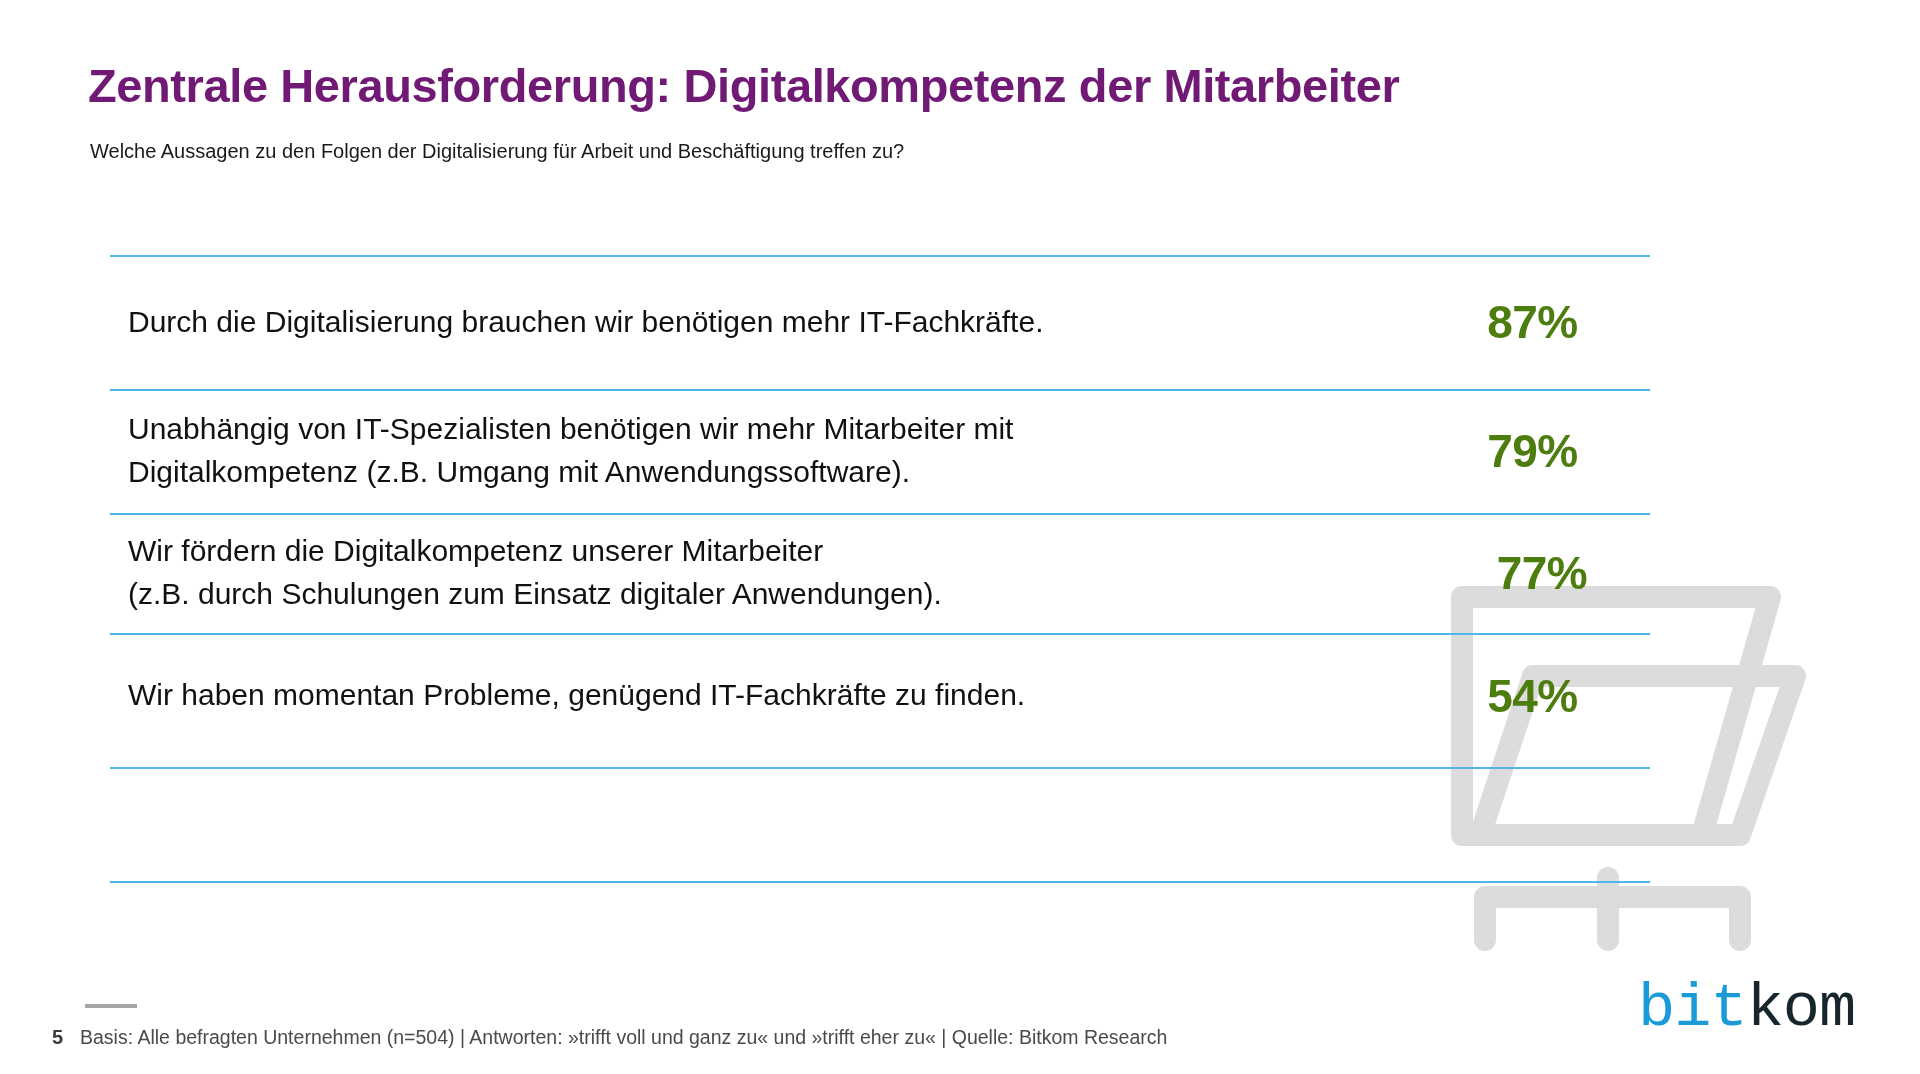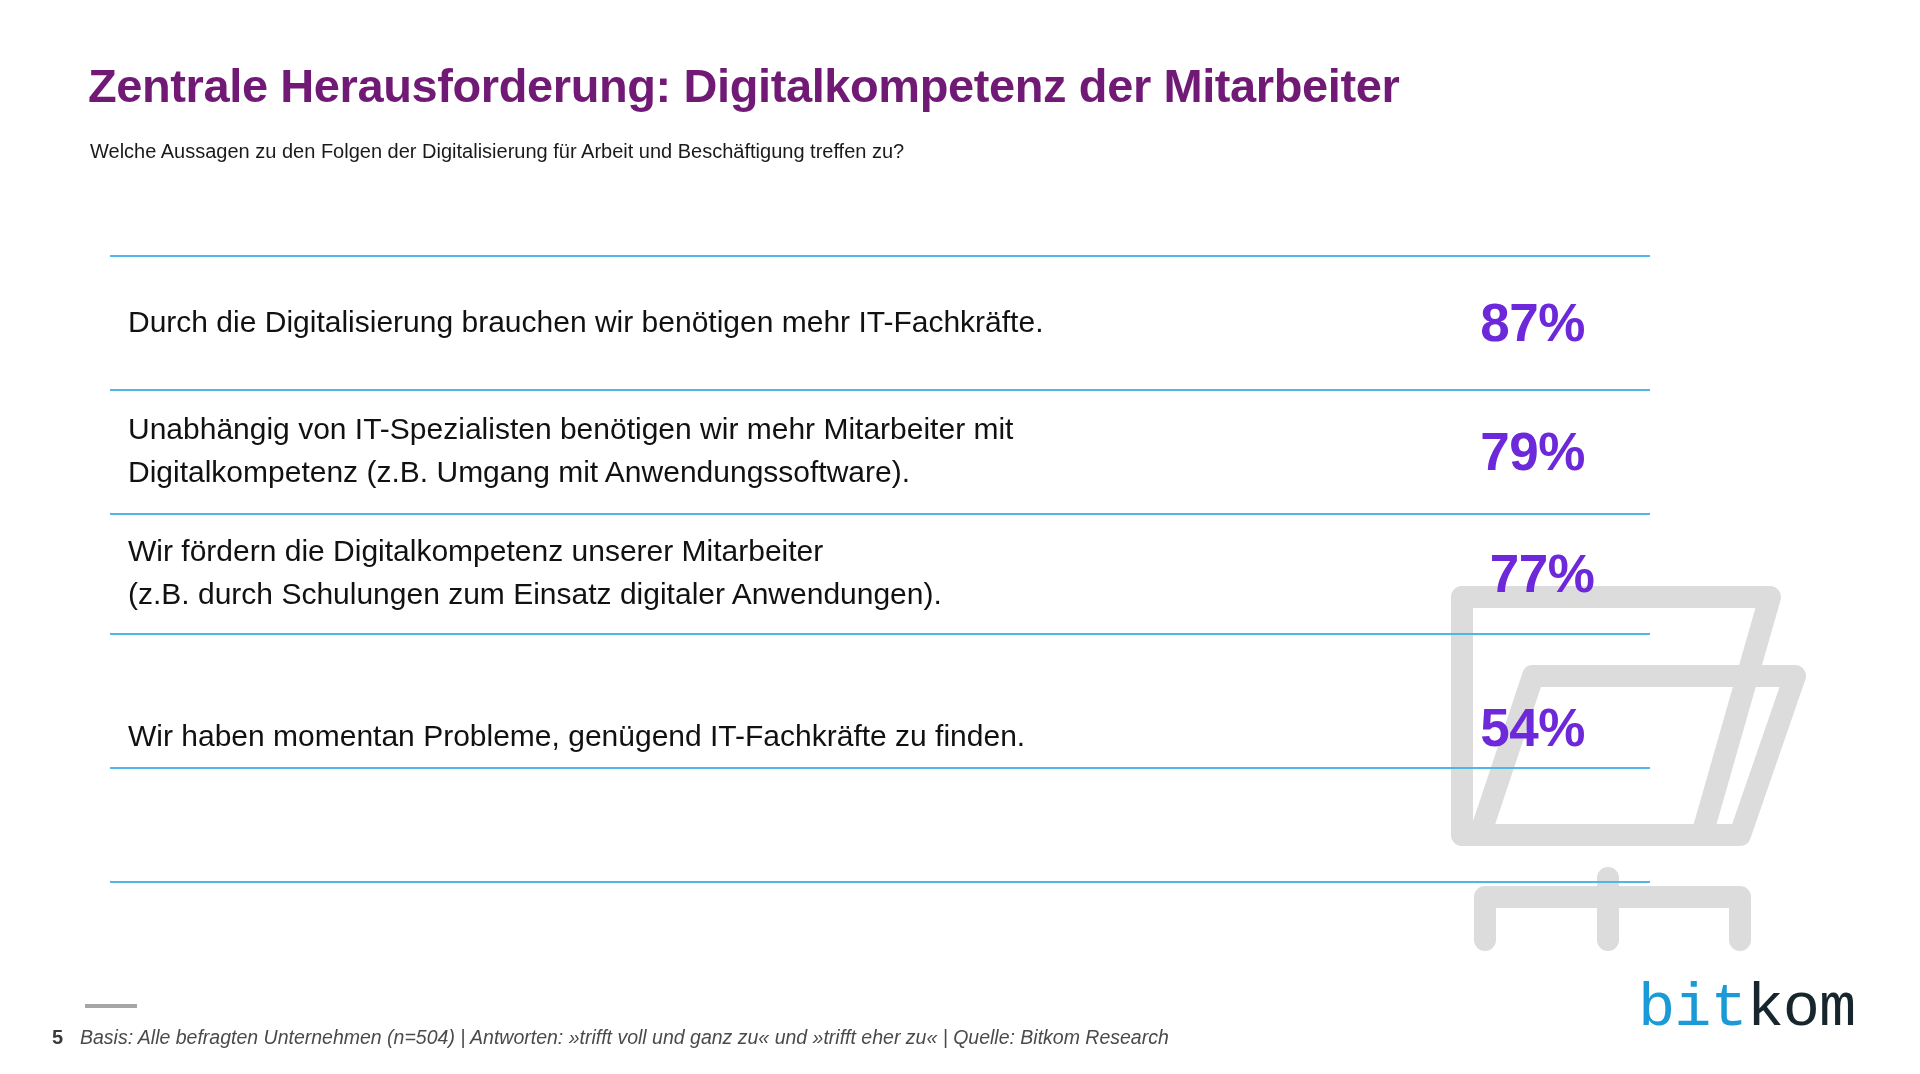--- a/index.html
+++ b/index.html
@@ -74,23 +74,23 @@
     padding-left: 18px;
     box-sizing: border-box;
     font-size: 30px;
     line-height: 1.42;
     color: #111111;
   }
   .row-text b { font-weight: normal; margin-top: 16px; }
   .row-value {
     flex: 1;
     text-align: center;
-    font-size: 53px;
+    font-size: 46px;
     font-weight: bold;
-    color: #6d28d9;
+    color: #4d7c0f;
     letter-spacing: -0.5px;
   }
 
   
   .footer-dash {
     position: absolute;
     left: 85px;
     top: 1004px;
     width: 52px;
     height: 0;
@@ -104,21 +104,20 @@
     font-weight: bold;
     color: #3a3a3a;
   }
   .footer-note {
     position: absolute;
     left: 80px;
     top: 1026px;
     font-size: 19.5px;
     color: #4a4a4a;
     white-space: nowrap;
-    font-style: italic;
   }
 
   
   .logo {
     position: absolute;
     left: 1638px;
     top: 978px;
     font-family: Liberation Mono, monospace;
     font-size: 62px;
     letter-spacing: -1px;
@@ -164,21 +163,21 @@
   <div class="row" style="top:134px;height:124px;">
     <div class="row-text"><span>Unabhängig von IT-Spezialisten benötigen wir </span><b>mehr Mitarbeiter mit</b><br><b>Digitalkompetenz</b><span> (z.B. Umgang mit Anwendungssoftware).</span></div>
     <div class="row-value">79%</div>
   </div>
 
   <div class="row" style="top:258px;height:120px;gap:19px;">
     <div class="row-text"><span>Wir </span><b>fördern die Digitalkompetenz</b><span> unserer Mitarbeiter</span><br><span>(z.B. durch Schulungen zum Einsatz digitaler Anwendungen).</span></div>
     <div class="row-value">77%</div>
   </div>
 
-  <div class="row" style="top:378px;height:125px;align-items:flex-end;">
+  <div class="row" style="top:378px;height:125px;">
     <div class="row-text"><span>Wir haben momentan </span><b>Probleme</b><span>, genügend </span><b>IT-Fachkräfte zu finden</b><span>.</span></div>
     <div class="row-value">54%</div>
   </div>
 </div>
 
 <div class="footer-dash"></div>
 <div class="footer-page">5</div>
 <div class="footer-note">Basis: Alle befragten Unternehmen (n=504) | Antworten: »trifft voll und ganz zu« und »trifft eher zu« | Quelle: Bitkom Research</div>
 
 <div class="logo">

